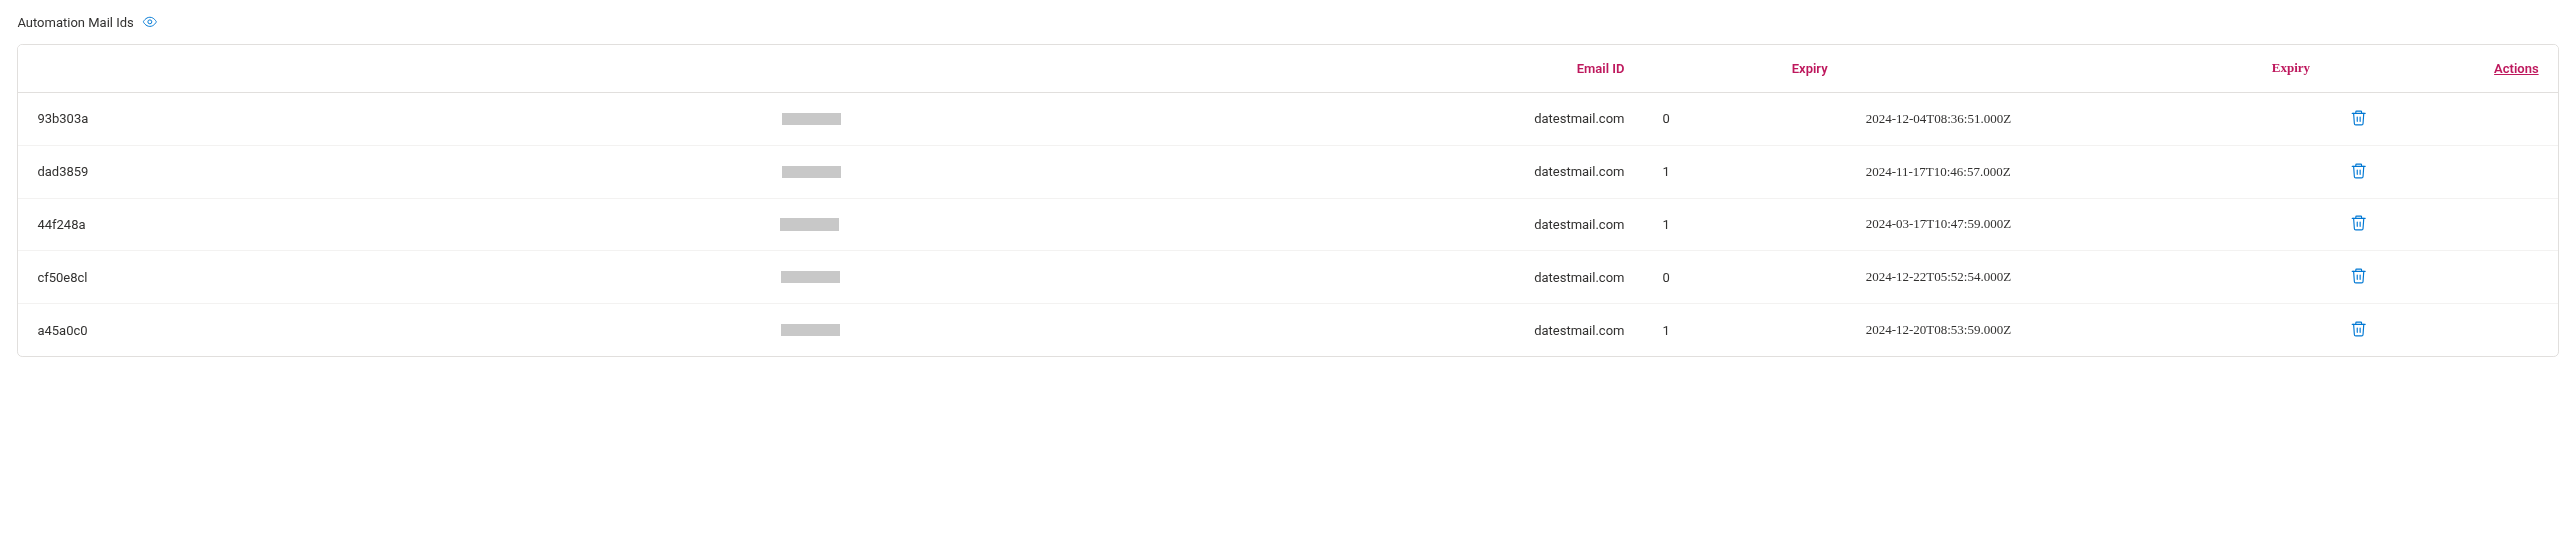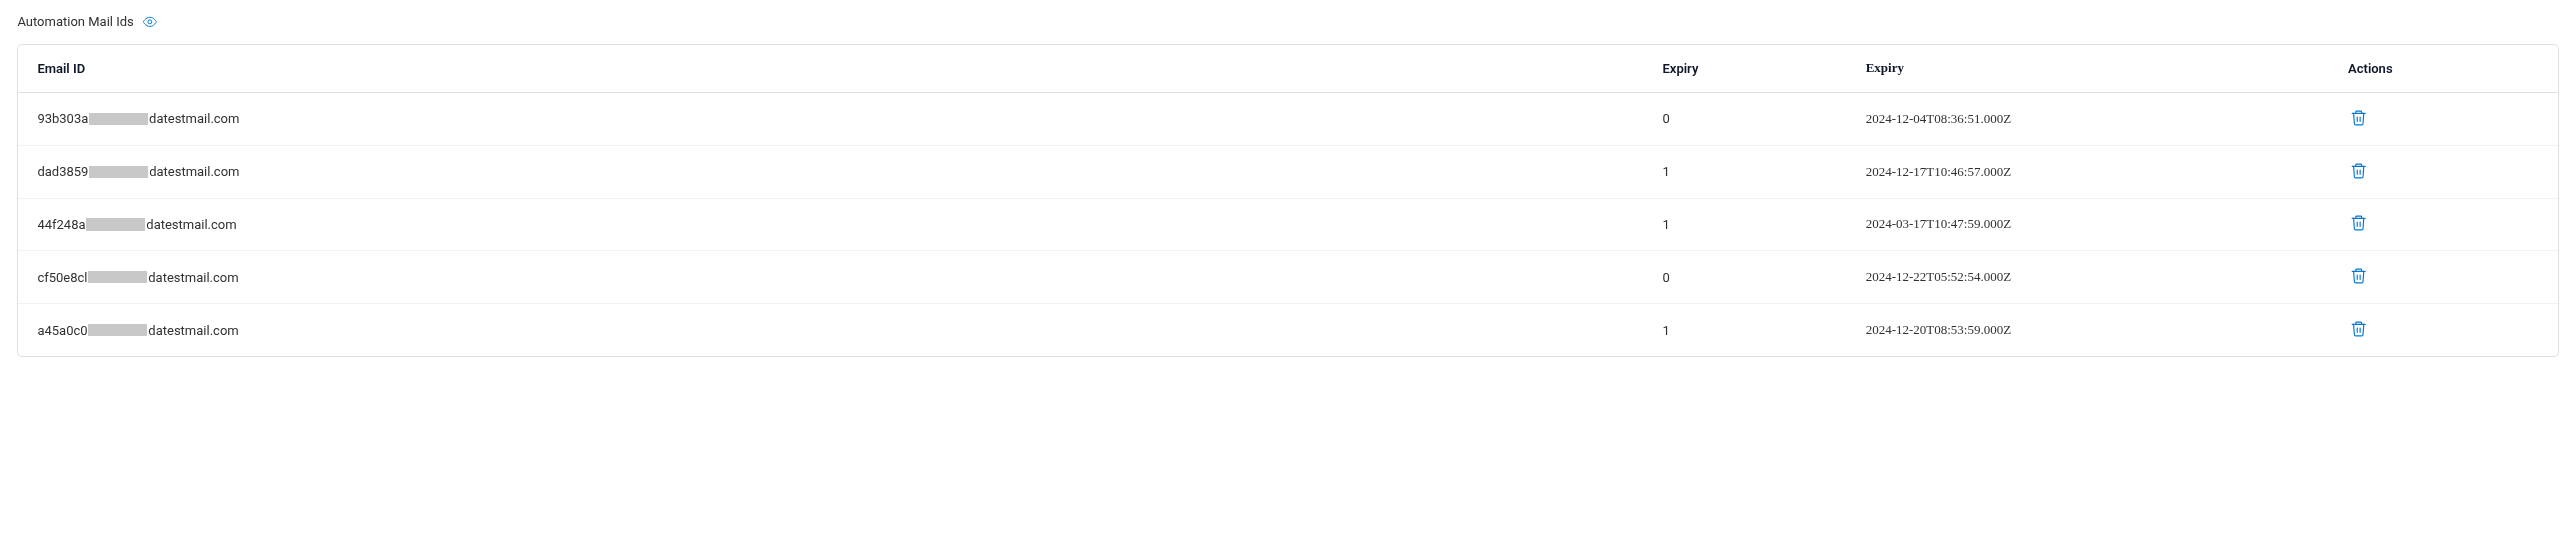--- a/index.html
+++ b/index.html
@@ -9,21 +9,21 @@
     }
     body {
       font-family: "Segoe UI", -apple-system, BlinkMacSystemFont, Roboto, sans-serif;
       font-size: 12.2px;
       color: #323130;
       background: #ffffff;
       padding: 14px 17.4px;
     }
     .section-header {
       display: flex;
-      align-items: center;
+      align-items: flex-end;
       gap: 8.7px;
       margin-bottom: 14px;
       padding-left: 0;
     }
     .section-title {
       font-size: 13px;
       font-weight: 400;
       color: #323130;
     }
     .visibility-icon {
@@ -38,46 +38,47 @@
     .table-container {
       border: 0.9px solid #e1dfdd;
       border-radius: 5.2px;
       overflow: hidden;
     }
     table {
       width: 100%;
       border-collapse: collapse;
     }
     thead th {
-      text-align: left;
+      text-align: right;
       font-weight: 600;
       font-size: 13px;
-      color: #0f172a;
+      color: #be185d;
       padding: 15.7px 19px;
       border-bottom: 0.9px solid #e1dfdd;
       background: #ffffff;
     }
     tbody td {
       padding: 14px 19px;
       border-bottom: 0.9px solid #f3f2f1;
       font-size: 13px;
       color: #323130;
       vertical-align: middle;
     }
     tbody tr:last-child td {
       border-bottom: none;
     }
     .col-email { width: 64%; }
     .col-mails { width: 8%; }
     .col-expiry { width: 19%; font-family: Liberation Serif, serif; }
-    .col-actions { width: 9%; }
+    .col-actions { width: 9%; text-decoration: underline; }
     .email-cell {
       display: flex;
       align-items: center;
       gap: 0;
+      justify-content: space-between;
     }
     .email-prefix {
       white-space: nowrap;
     }
     .email-redacted {
       display: inline-block;
       width: 59px;
       height: 12.2px;
       background: #c8c8c8;
       margin: 0 0.9px;
@@ -146,21 +147,21 @@
         </tr>
         <tr>
           <td class="col-email">
             <span class="email-cell">
               <span class="email-prefix">dad3859</span>
               <span class="email-redacted"></span>
               <span class="email-suffix">datestmail.com</span>
             </span>
           </td>
           <td class="col-mails">1</td>
-          <td class="col-expiry">2024-12-17T10:46:57.000Z</td>
+          <td class="col-expiry">2024-11-17T10:46:57.000Z</td>
           <td class="col-actions"><button class="delete-btn">
               <span><svg viewBox="0 0 24 24" fill="none" stroke="currentColor" stroke-width="1.6" stroke-linecap="round" stroke-linejoin="round">
                   <path d="M3 6h18"></path>
                   <path d="M8 6V4a1 1 0 0 1 1-1h6a1 1 0 0 1 1 1v2"></path>
                   <path d="M19 6l-1 14a2 2 0 0 1-2 2H8a2 2 0 0 1-2-2L5 6"></path>
                   <line x1="10" y1="11" x2="10" y2="17"></line>
                   <line x1="14" y1="11" x2="14" y2="17"></line>
                 </svg></span>
             </button></td>
         </tr>

